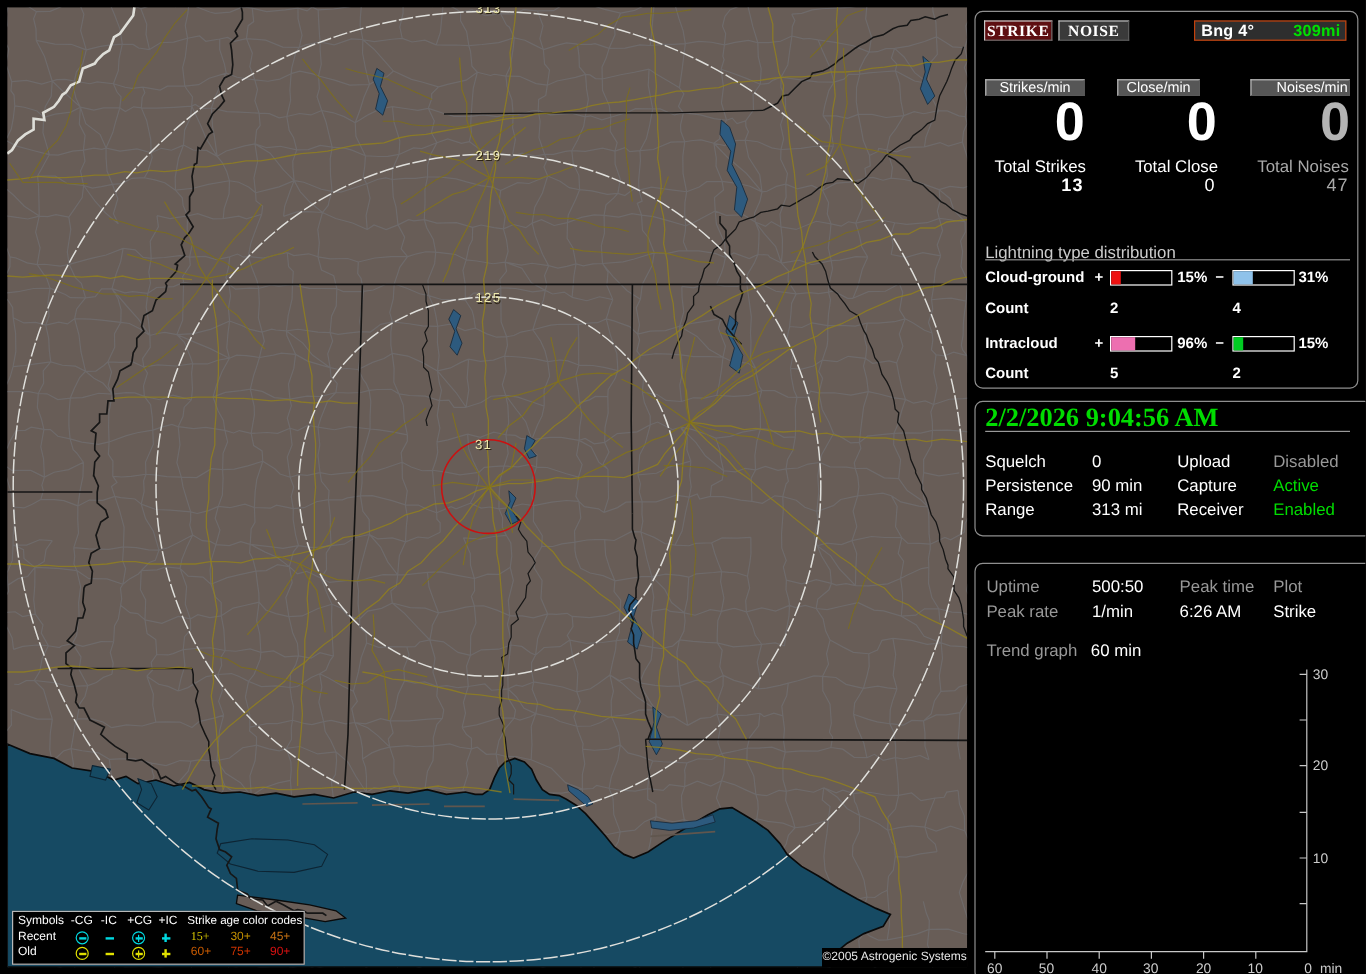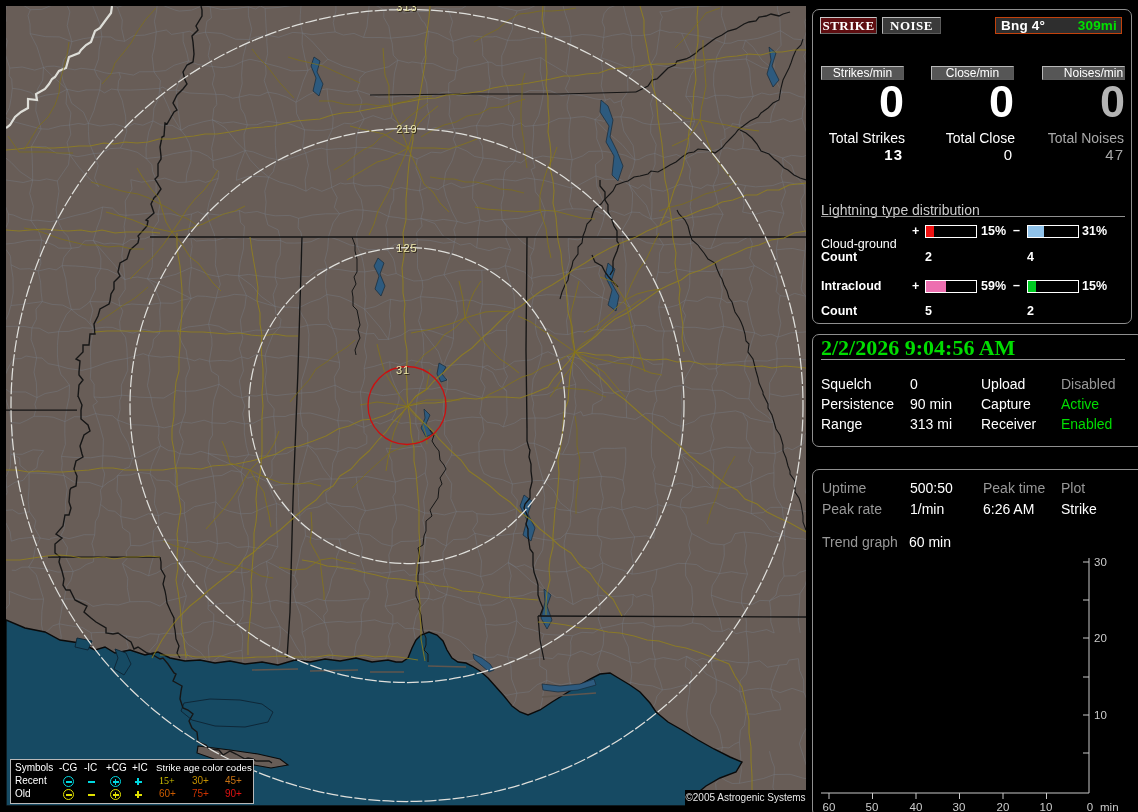--- a/index.html
+++ b/index.html
@@ -211,53 +211,53 @@
 <div style="position:absolute;left:685px;top:790px;width:121px;height:16px;background:#000;color:#e8e8e8;font-size:10px;line-height:16px;text-align:center;">©2005 Astrogenic Systems</div>
 
 <div class="panel" id="p1">
  <div class="btn3d serifb" style="left:7px;top:7px;width:57px;height:17px;background:#5e0e11;border-color:#c8c8c8 #6a6a6a #6a6a6a #c8c8c8;font-size:13px;line-height:16px;letter-spacing:0.5px;">STRIKE</div>
  <div class="btn3d serifb" style="left:69px;top:7px;width:59px;height:17px;background:#3a3a3a;font-size:13px;line-height:16px;letter-spacing:0.5px;">NOISE</div>
  <div style="position:absolute;left:182px;top:7px;width:125px;height:15px;background:#2e2e2e;border:1px solid #c2410c;font-size:13.5px;font-weight:bold;line-height:15px;letter-spacing:0.2px;">
    <span style="position:absolute;left:5px;color:#fff;">Bng 4°</span>
    <span style="position:absolute;right:4px;color:#00e000;">309mi</span>
  </div>
  <div class="btn3d" style="left:8px;top:56px;width:83px;height:14px;background:#565656;font-size:12px;line-height:13px;">Strikes/min</div>
- <div class="btn3d" style="left:118px;top:56px;width:83px;height:14px;background:#565656;font-size:12px;line-height:13px;">Close/min</div>
+ <div class="btn3d" style="left:118px;top:56px;width:69px;height:14px;background:#565656;font-size:12px;line-height:13px;">Close/min</div>
  <div class="btn3d" style="left:229px;top:56px;width:83px;height:14px;background:#565656;font-size:12px;line-height:13px;padding-left:20px;">Noises/min</div>
  <div class="lbl" style="left:8px;top:73px;width:83px;text-align:right;font-size:45px;line-height:37px;font-weight:bold;color:#fff;">0</div>
  <div class="lbl" style="left:118px;top:73px;width:83px;text-align:right;font-size:45px;line-height:37px;font-weight:bold;color:#fff;">0</div>
  <div class="lbl" style="left:229px;top:73px;width:83px;text-align:right;font-size:45px;line-height:37px;font-weight:bold;color:#b4b4b4;">0</div>
  <div class="lbl" style="left:8px;top:120px;width:84px;text-align:right;font-size:14px;color:#fff;">Total Strikes</div>
  <div class="lbl" style="left:118px;top:120px;width:84px;text-align:right;font-size:14px;color:#fff;">Total Close</div>
  <div class="lbl" style="left:227px;top:120px;width:84px;text-align:right;font-size:14px;color:#a8a8a8;">Total Noises</div>
  <div class="lbl" style="left:8px;top:136px;width:82px;text-align:right;font-size:15px;letter-spacing:1px;color:#fff;font-weight:bold;">13</div>
  <div class="lbl" style="left:118px;top:136px;width:82px;text-align:right;font-size:15px;letter-spacing:1px;color:#fff;">0</div>
  <div class="lbl" style="left:229px;top:136px;width:82px;text-align:right;font-size:15px;letter-spacing:1px;color:#a8a8a8;">47</div>
  <div class="lbl" style="left:8px;top:192px;font-size:14px;color:#cccccc;">Lightning type distribution</div>
  <div style="position:absolute;left:8px;top:206px;width:304px;border-top:1px solid #909090;"></div>
- <div class="lbl" style="left:8px;top:214px;font-size:12.5px;font-weight:normal;color:#fff;margin-top:13px;">Cloud-ground</div>
+ <div class="lbl" style="left:8px;top:214px;font-size:12.5px;font-weight:bold;color:#fff;">Cloud-ground</div>
  <div class="lbl" style="left:99px;top:214px;font-size:12.5px;font-weight:bold;color:#fff;">+</div>
  <div style="position:absolute;left:112px;top:215px;width:50px;height:11px;border:1px solid #fff;background:#000;">
         <div style="width:8px;height:11px;background:#ee1111;"></div>
       </div>
  <div class="lbl" style="left:168px;top:214px;font-size:12.5px;font-weight:bold;color:#fff;">15%</div>
  <div class="lbl" style="left:200px;top:213px;font-size:12.5px;font-weight:bold;color:#fff;">–</div>
  <div style="position:absolute;left:214px;top:215px;width:50px;height:11px;border:1px solid #fff;background:#000;">
         <div style="width:16px;height:11px;background:#8fc2ea;"></div>
       </div>
  <div class="lbl" style="left:269px;top:214px;font-size:12.5px;font-weight:bold;color:#fff;">31%</div>
  <div class="lbl" style="left:8px;top:240px;font-size:12.5px;font-weight:bold;color:#fff;">Count</div>
  <div class="lbl" style="left:112px;top:240px;font-size:12.5px;font-weight:bold;color:#fff;">2</div>
  <div class="lbl" style="left:214px;top:240px;font-size:12.5px;font-weight:bold;color:#fff;">4</div>
  <div class="lbl" style="left:8px;top:269px;font-size:12.5px;font-weight:bold;color:#fff;">Intracloud</div>
  <div class="lbl" style="left:99px;top:269px;font-size:12.5px;font-weight:bold;color:#fff;">+</div>
  <div style="position:absolute;left:112px;top:270px;width:50px;height:11px;border:1px solid #fff;background:#000;">
         <div style="width:20px;height:11px;background:#ed6fb0;"></div>
       </div>
- <div class="lbl" style="left:168px;top:269px;font-size:12.5px;font-weight:bold;color:#fff;">59%</div>
+ <div class="lbl" style="left:168px;top:269px;font-size:12.5px;font-weight:bold;color:#fff;">96%</div>
  <div class="lbl" style="left:200px;top:268px;font-size:12.5px;font-weight:bold;color:#fff;">–</div>
  <div style="position:absolute;left:214px;top:270px;width:50px;height:11px;border:1px solid #fff;background:#000;">
         <div style="width:8px;height:11px;background:#00cc22;"></div>
       </div>
  <div class="lbl" style="left:269px;top:269px;font-size:12.5px;font-weight:bold;color:#fff;">15%</div>
  <div class="lbl" style="left:8px;top:294px;font-size:12.5px;font-weight:bold;color:#fff;">Count</div>
  <div class="lbl" style="left:112px;top:294px;font-size:12.5px;font-weight:bold;color:#fff;">5</div>
  <div class="lbl" style="left:214px;top:294px;font-size:12.5px;font-weight:bold;color:#fff;">2</div>
 </div>
 

